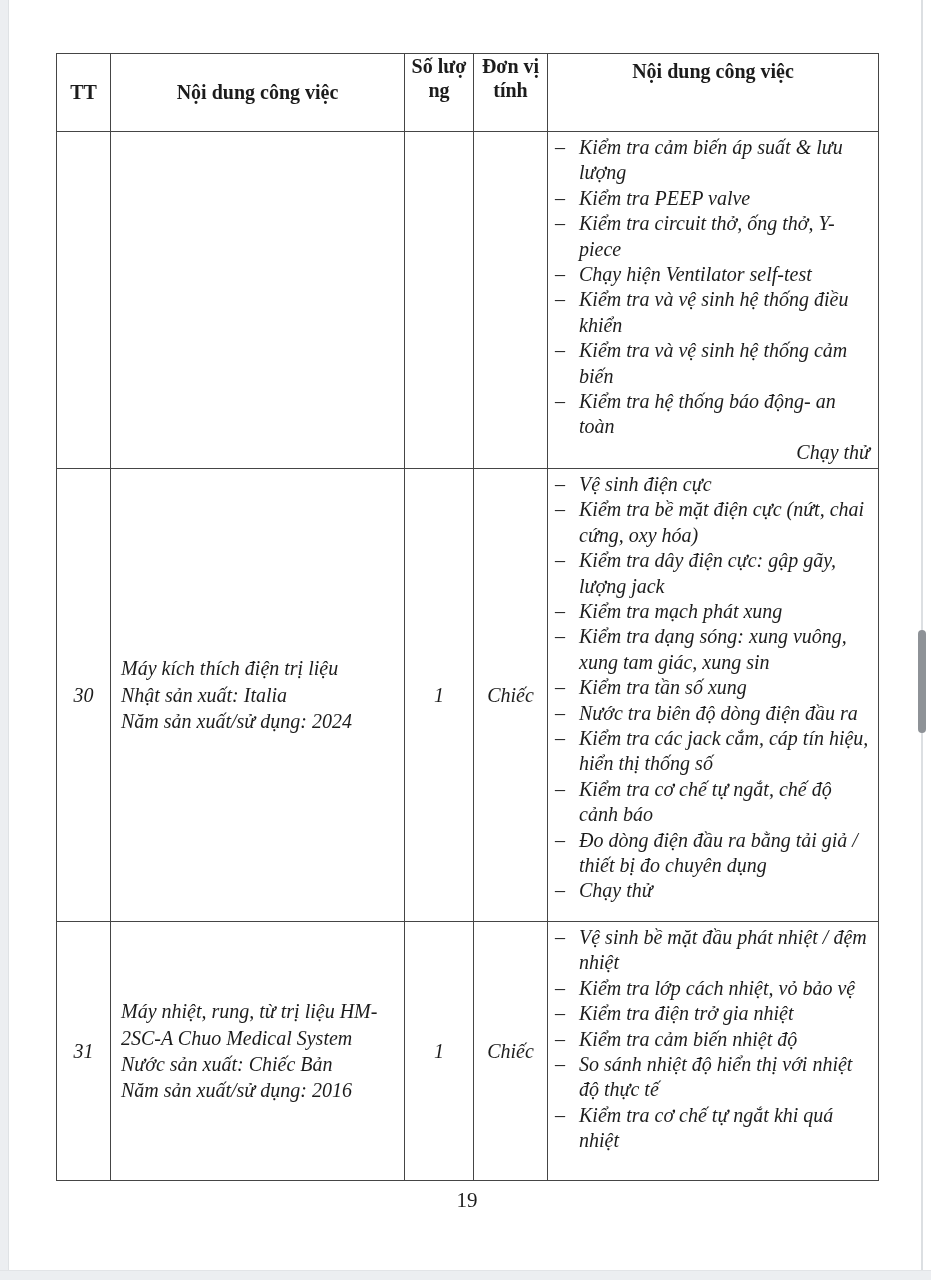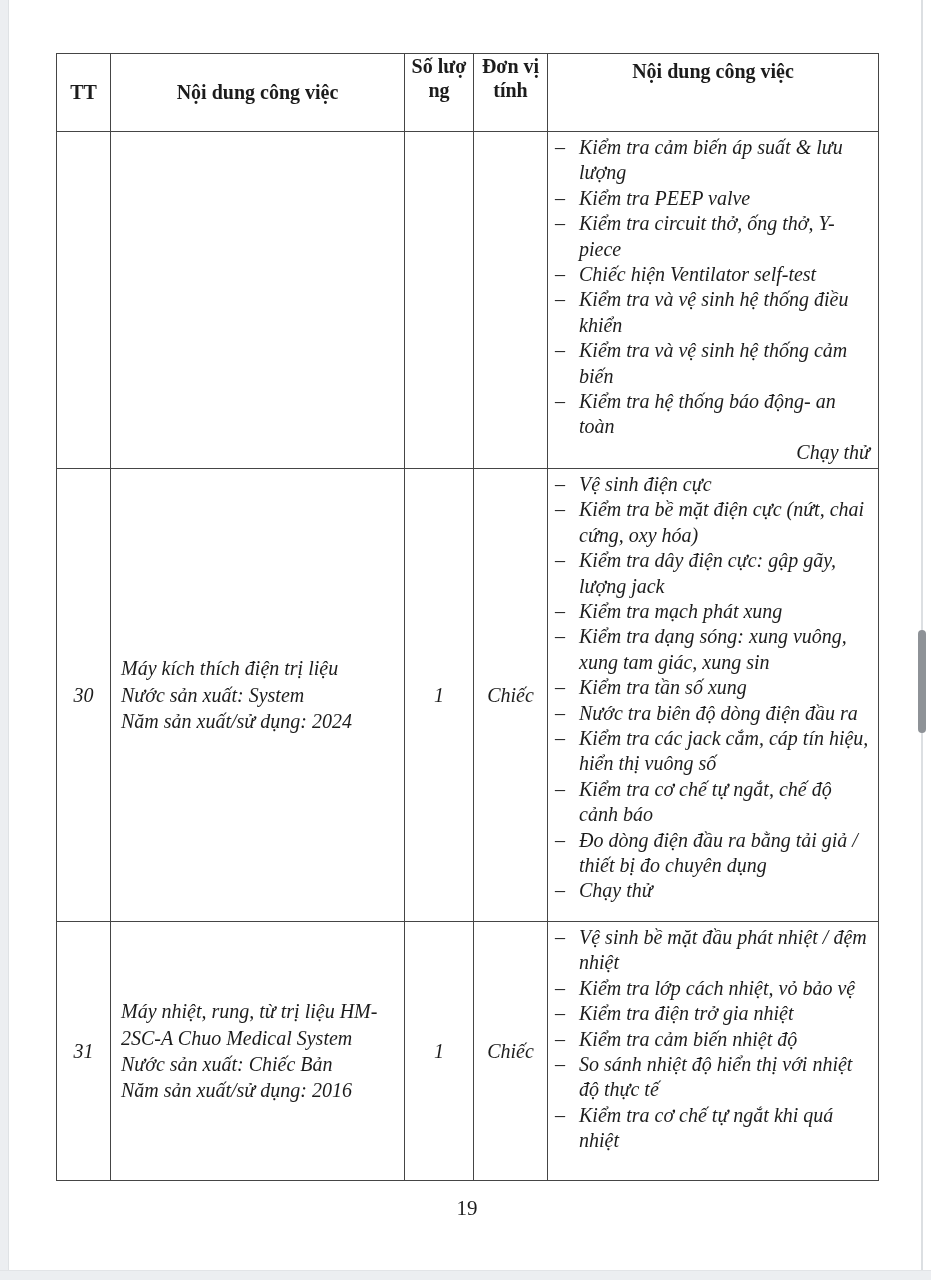--- a/index.html
+++ b/index.html
@@ -41,21 +41,21 @@
 
   .task{display:flex;align-items:flex-start;}
   .task .dash{flex:0 0 24px;}
   .task .txt{flex:1 1 auto;}
   .task.right{display:block;text-align:right;padding-right:2px;}
 
   tr.row-a{height:330px;}
   tr.row-b{height:453px;}
   tr.row-c{height:259px;}
 
-  .page-number{text-align:center;margin-top:15px;font-size:21px;font-style:normal;}
+  .page-number{text-align:center;margin-top:7px;font-size:21px;font-style:normal;}
 </style>
 </head>
 <body>
 
 <div class="edge-left"></div>
 <div class="edge-right-line"></div>
 <div class="edge-bottom"></div>
 <div class="scroll-thumb"></div>
 
 <div class="page">
@@ -89,21 +89,21 @@
             <div class="task">
               <span class="dash">–</span>
               <span class="txt">Kiểm tra PEEP valve</span>
             </div>
             <div class="task">
               <span class="dash">–</span>
               <span class="txt">Kiểm tra circuit thở, ống thở, Y-piece</span>
             </div>
             <div class="task">
               <span class="dash">–</span>
-              <span class="txt">Chiếc hiện Ventilator self-test</span>
+              <span class="txt">Chạy hiện Ventilator self-test</span>
             </div>
             <div class="task">
               <span class="dash">–</span>
               <span class="txt">Kiểm tra và vệ sinh hệ thống điều khiển</span>
             </div>
             <div class="task">
               <span class="dash">–</span>
               <span class="txt">Kiểm tra và vệ sinh hệ thống cảm biến</span>
             </div>
             <div class="task">
@@ -111,21 +111,21 @@
               <span class="txt">Kiểm tra hệ thống báo động- an toàn</span>
             </div>
             <div class="task right"><span class="txt">Chạy thử</span></div>
           </td>
     </tr>
 
     <tr class="row-b">
       <td class="tt">30</td>
       <td class="desc">
             <div>Máy kích thích điện trị liệu</div>
-            <div>Nước sản xuất: System</div>
+            <div>Nhật sản xuất: Italia</div>
             <div>Năm sản xuất/sử dụng: 2024</div>
           </td>
       <td class="qty">1</td>
       <td class="unit">Chiếc</td>
       <td class="tasks">
             <div class="task">
               <span class="dash">–</span>
               <span class="txt">Vệ sinh điện cực</span>
             </div>
             <div class="task">
@@ -147,21 +147,21 @@
             <div class="task">
               <span class="dash">–</span>
               <span class="txt">Kiểm tra tần số xung</span>
             </div>
             <div class="task">
               <span class="dash">–</span>
               <span class="txt">Nước tra biên độ dòng điện đầu ra</span>
             </div>
             <div class="task">
               <span class="dash">–</span>
-              <span class="txt">Kiểm tra các jack cắm, cáp tín hiệu, hiển thị vuông số</span>
+              <span class="txt">Kiểm tra các jack cắm, cáp tín hiệu, hiển thị thống số</span>
             </div>
             <div class="task">
               <span class="dash">–</span>
               <span class="txt">Kiểm tra cơ chế tự ngắt, chế độ cảnh báo</span>
             </div>
             <div class="task">
               <span class="dash">–</span>
               <span class="txt">Đo dòng điện đầu ra bằng tải giả / thiết bị đo chuyên dụng</span>
             </div>
             <div class="task">

